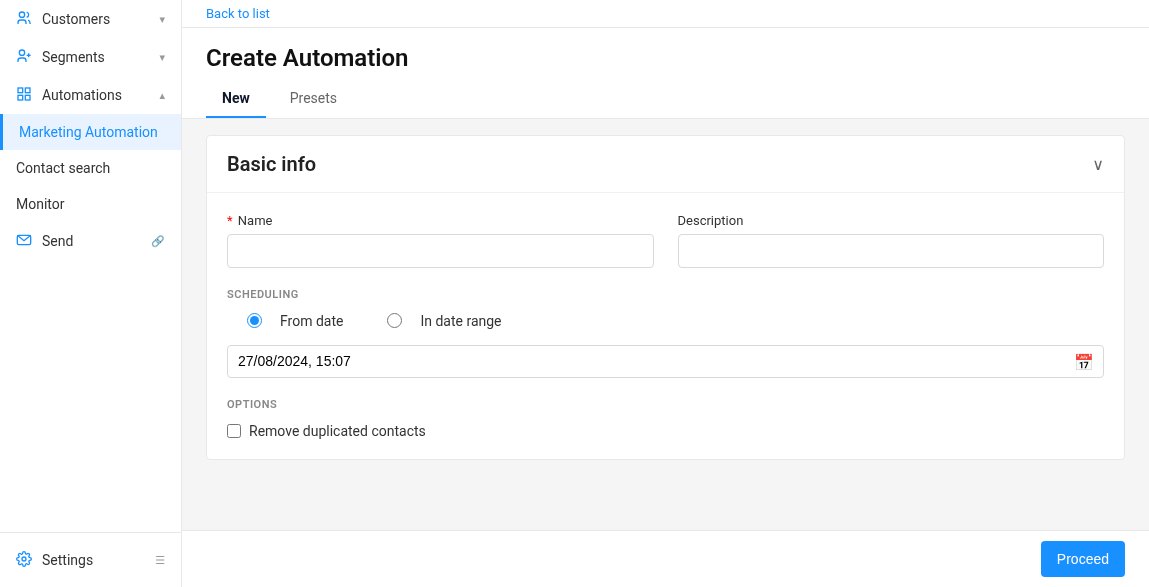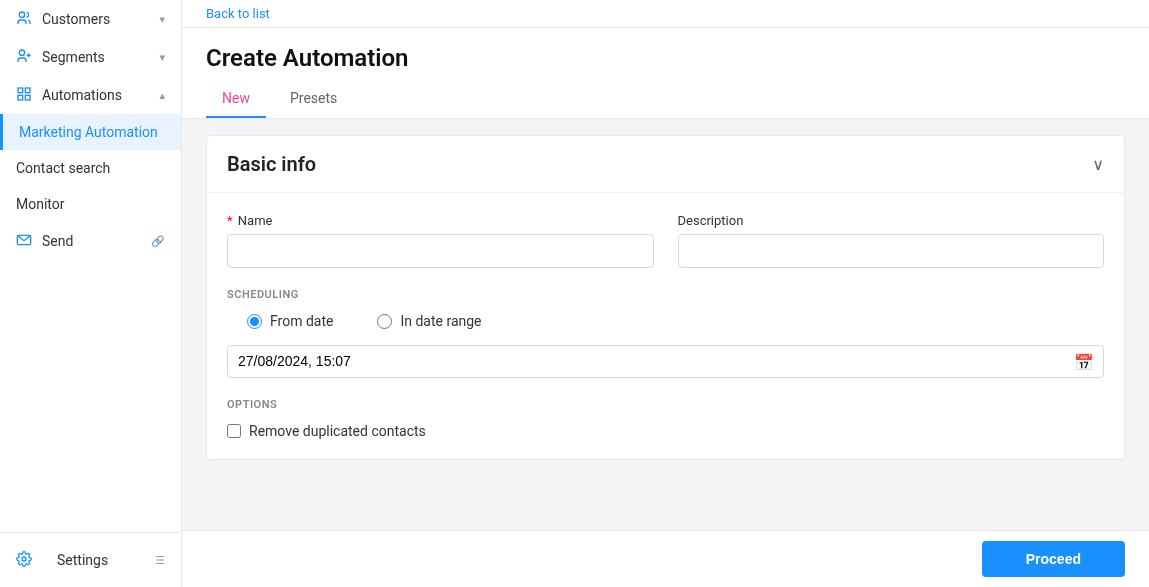--- a/index.html
+++ b/index.html
@@ -8,70 +8,70 @@
     .app-wrapper { display: flex; flex: 1; overflow: hidden; }
 
     
     .sidebar { width: 182px; background: #fff; border-right: 1px solid #e8e8e8; display: flex; flex-direction: column; height: 100%; }
     .sidebar-top { flex: 1; }
     .sidebar-item { display: flex; align-items: center; padding: 10px 16px; cursor: pointer; color: #333; font-size: 14px; position: relative; }
     .sidebar-item .icon { width: 18px; height: 18px; margin-right: 8px; color: #1890ff; flex-shrink: 0; }
     .sidebar-item .chevron { margin-left: auto; font-size: 11px; color: #999; }
     .sidebar-item .link-icon { margin-left: auto; font-size: 11px; color: #999; }
     .sidebar-bottom { border-top: 1px solid #e8e8e8; padding: 8px 0; }
-    .sidebar-bottom .sidebar-item { padding: 10px 16px; gap: 15px; }
+    .sidebar-bottom .sidebar-item { padding: 10px 16px; }
 
     .sidebar-sub-item { display: flex; align-items: center; padding: 10px 16px; cursor: pointer; color: #333; font-size: 14px; }
     .sidebar-sub-item.active { background: #e8f3ff; color: #1890ff; border-left: 3px solid #1890ff; }
 
     
     .content-area { flex: 1; display: flex; flex-direction: column; background: #f5f5f5; overflow: hidden; }
 
     .back-link { padding: 6px 24px; background: #fff; border-bottom: 1px solid #e8e8e8; font-size: 13px; }
     .back-link a { color: #1890ff; text-decoration: none; cursor: pointer; }
 
     .content-header { padding: 16px 24px 8px; background: #fff; }
     .content-header h1 { font-size: 24px; font-weight: 600; color: #111; }
 
     .tabs { display: flex; padding: 0 24px; background: #fff; border-bottom: 1px solid #e8e8e8; }
     .tab { padding: 10px 16px; cursor: pointer; font-size: 14px; color: #666; border-bottom: 2px solid transparent; margin-right: 8px; }
-    .tab.active { color: #ec4899; border-bottom-color: #1890ff; font-weight: 400; }
+    .tab.active { color: #0f172a; border-bottom-color: #1890ff; font-weight: 700; }
 
     .main-content { flex: 1; overflow-y: auto; padding: 16px 24px; }
 
     
     .card { background: #fff; border: 1px solid #e8e8e8; border-radius: 4px; margin-bottom: 16px; }
     .card-header { display: flex; align-items: center; justify-content: space-between; padding: 16px 20px; border-bottom: 1px solid #f0f0f0; cursor: pointer; }
     .card-header h2 { font-size: 20px; font-weight: 600; color: #222; }
     .card-header .chevron-down { color: #666; font-size: 16px; }
     .card-body { padding: 20px; }
 
     
     .form-row { display: flex; gap: 24px; margin-bottom: 20px; }
     .form-group { display: flex; flex-direction: column; flex: 1; }
     .form-group label { font-size: 13px; color: #333; margin-bottom: 6px; }
     .form-group label .required { color: #f00; margin-right: 2px; }
     .form-group input[type="text"] { border: 1px solid #d9d9d9; border-radius: 4px; padding: 8px 10px; font-size: 14px; outline: none; }
 
     .section-label { font-size: 11px; font-weight: 600; color: #888; letter-spacing: 0.5px; margin-bottom: 12px; text-transform: uppercase; }
 
     .radio-group { display: flex; gap: 24px; margin-bottom: 16px; }
-    .radio-option { display: flex; align-items: flex-end; gap: 8px; cursor: pointer; font-size: 14px; padding-left: 20px; }
+    .radio-option { display: flex; align-items: flex-start; gap: 18px; cursor: pointer; font-size: 14px; padding-left: 20px; }
     .radio-option input[type="radio"] { accent-color: #1890ff; width: 15px; height: 15px; }
 
     .date-input-wrapper { position: relative; margin-bottom: 20px; }
     .date-input-wrapper input[type="text"] { width: 100%; border: 1px solid #d9d9d9; border-radius: 4px; padding: 7px 36px 8px 10px; font-size: 14px; outline: none; }
     .date-input-wrapper .cal-icon { position: absolute; right: 10px; top: 50%; transform: translateY(-50%); color: #999; font-size: 16px; cursor: pointer; }
 
     .checkbox-option { display: flex; align-items: center; gap: 8px; cursor: pointer; font-size: 14px; }
     .checkbox-option input[type="checkbox"] { width: 14px; height: 14px; accent-color: #1890ff; }
 
     
     .footer { background: #fff; border-top: 1px solid #e8e8e8; padding: 10px 24px; display: flex; justify-content: flex-end; }
-    .proceed-btn { background: #1890ff; color: #fff; border: none; border-radius: 4px; padding: 10px 44px; font-size: 14px; font-weight: 700; cursor: pointer; }
+    .proceed-btn { background: #1890ff; color: #fff; border: none; border-radius: 4px; padding: 10px 16px; font-size: 14px; font-weight: 400; cursor: pointer; }
 
     
     ::-webkit-scrollbar { width: 6px; }
     ::-webkit-scrollbar-track { background: #f0f0f0; }
     ::-webkit-scrollbar-thumb { background: #ccc; border-radius: 3px; }
   </style>
 </head>
 <body>
 
 <div class="app-wrapper">

